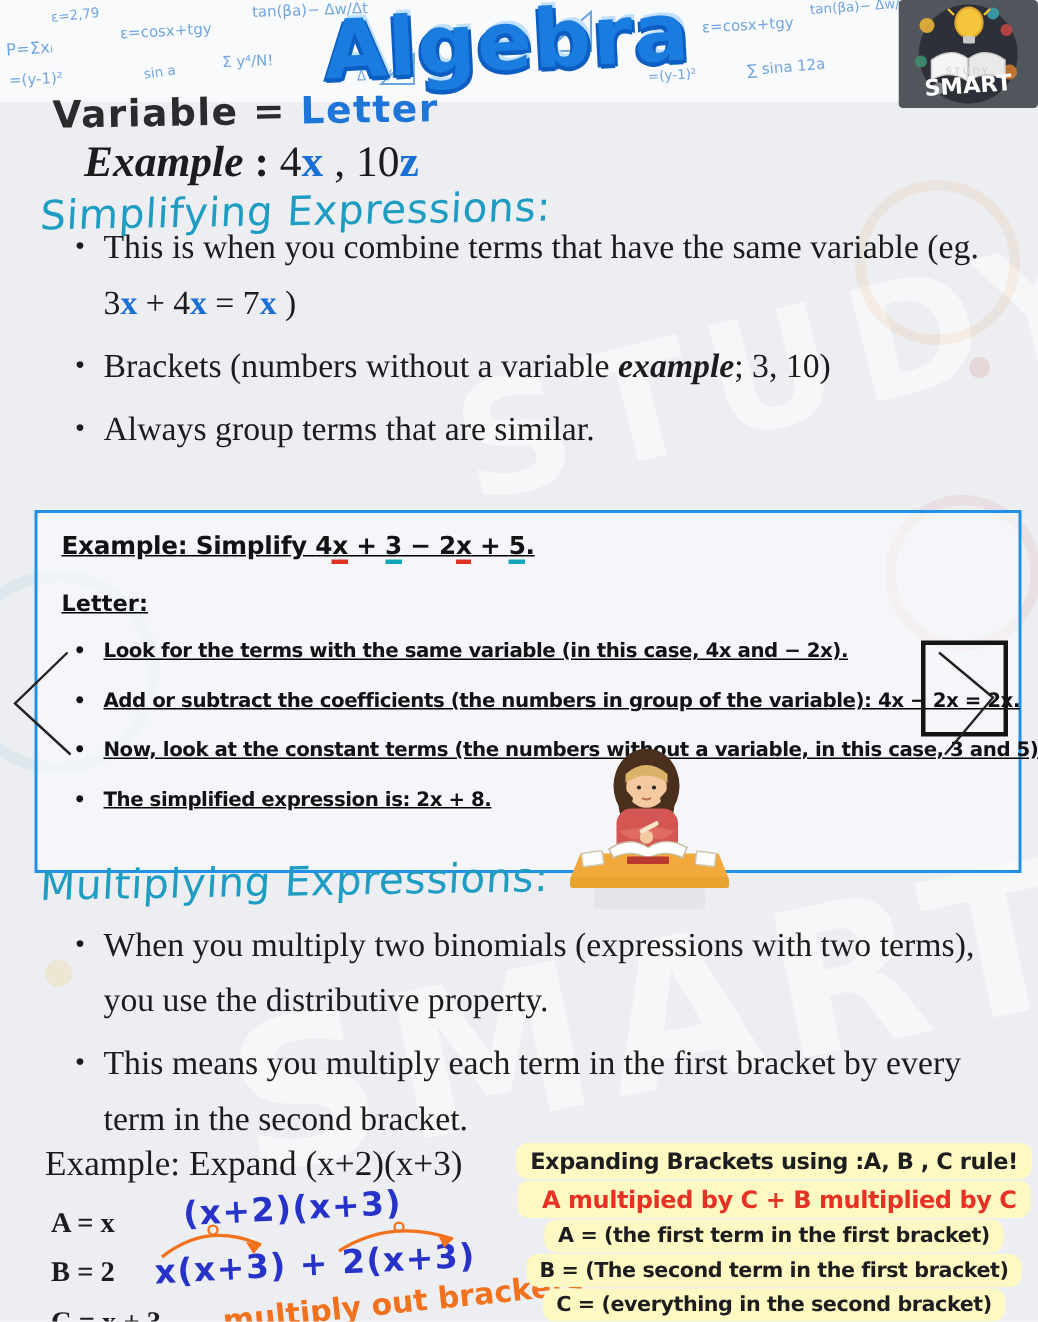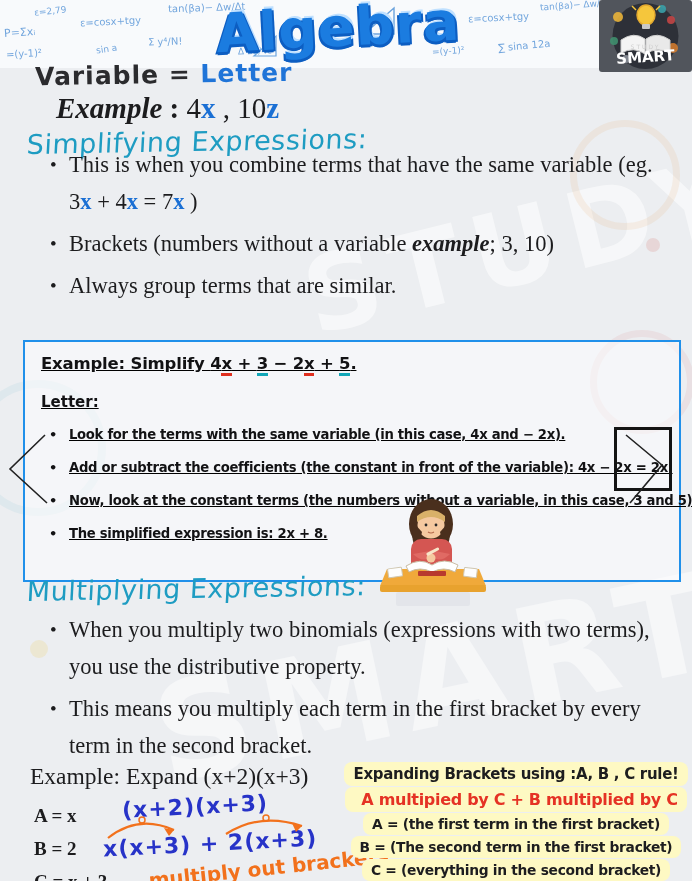--- a/index.html
+++ b/index.html
@@ -185,21 +185,21 @@
     </div>
   </div>
 
   <div id="ex-box" class="abs">
     <div id="box-title" class="comic">
       <span>Example: Simplify </span><span>4</span><span class="u-red">x</span><span> + </span><span class="u-teal">3</span><span> − 2</span><span class="u-red">x</span><span> + </span><span class="u-teal">5</span><span>.</span>
     </div>
     <div id="steps-label" class="comic">Letter:</div>
     <div id="steps-list">
       <div class="step comic">Look for the terms with the same variable (in this case, 4x and − 2x).</div>
-      <div class="step comic">Add or subtract the coefficients (the constant in front of the variable): 4x − 2x = 2x.</div>
+      <div class="step comic">Add or subtract the coefficients (the numbers in group of the variable): 4x − 2x = 2x.</div>
       <div class="step comic">Now, look at the constant terms (the numbers without a variable, in this case, 3 and 5).</div>
       <div class="step comic">The simplified expression is: 2x + 8.</div>
     </div>
   </div>
 
   <svg class="abs chev" style="left:5px;top:431px;" width="44" height="76">
     <polyline points="40,4 5,38 42,72" fill="none" stroke="#222" stroke-width="1.6"></polyline>
   </svg>
   <div id="next-box" class="abs"></div>
   <svg class="abs chev" style="left:618px;top:429px;" width="50" height="78">

